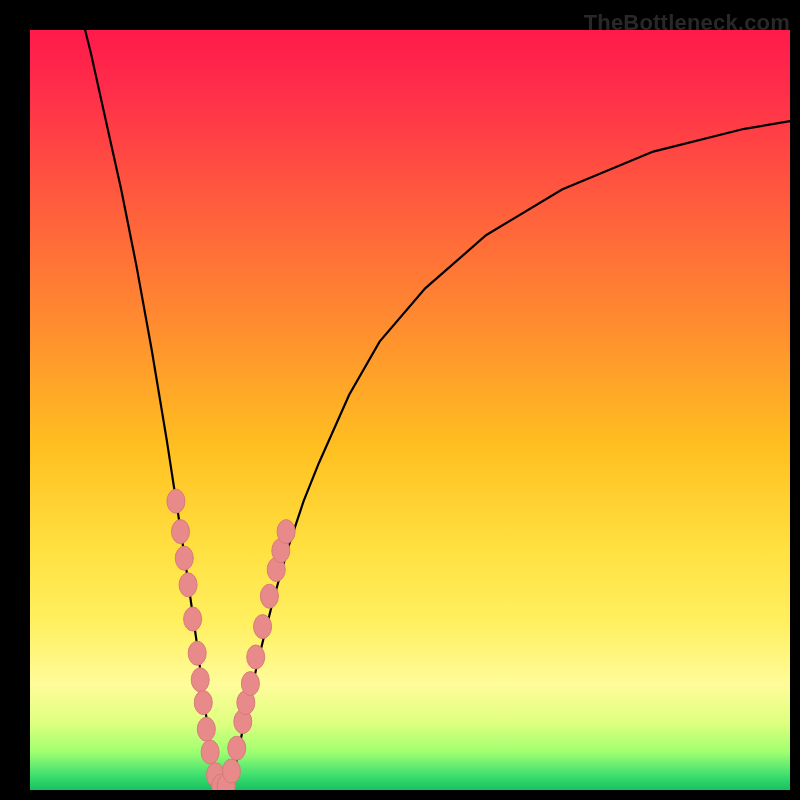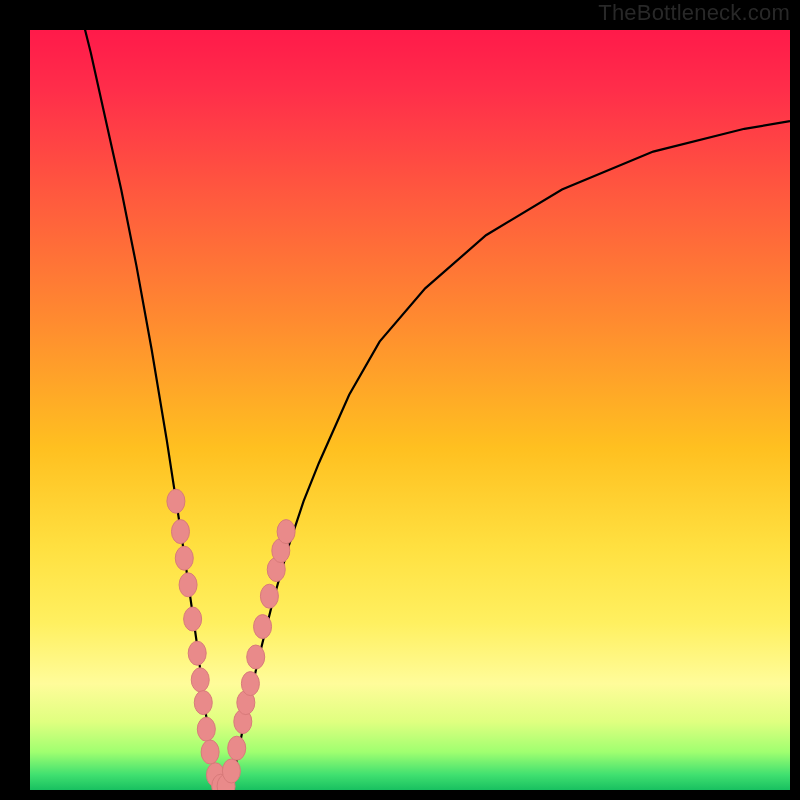--- a/index.html
+++ b/index.html
@@ -33,26 +33,26 @@
       #fff060 78%,
       #fffc9a 86%,
       #e0ff80 91%,
       #a0ff70 95%,
       #40e070 98%,
       #18c060 100%
     );
   }
   .watermark {
     position: absolute;
-    top: 0;
+    top: 10px;
     right: 10px;
     color: #3a3a3a;
     opacity: 0.7;
     font-size: 22px;
-    font-weight: 400;
+    font-weight: 700;
     letter-spacing: 0.2px;
     z-index: 10;
   }
   .curve-layer {
     position: absolute;
     left: 0;
     top: 0;
     width: 760px;
     height: 760px;
     pointer-events: none;

